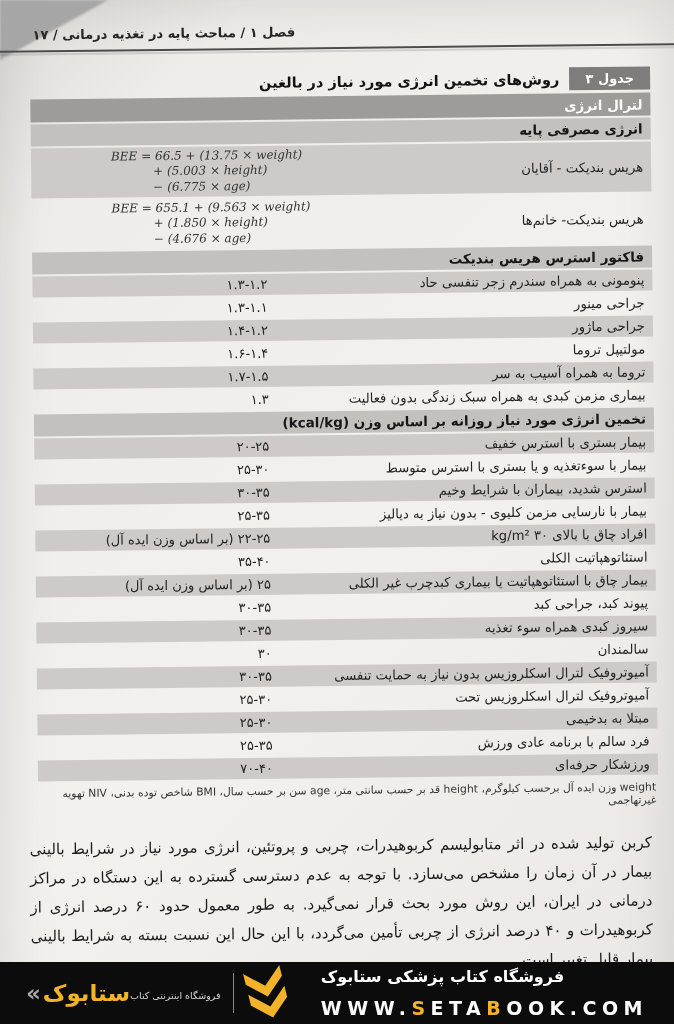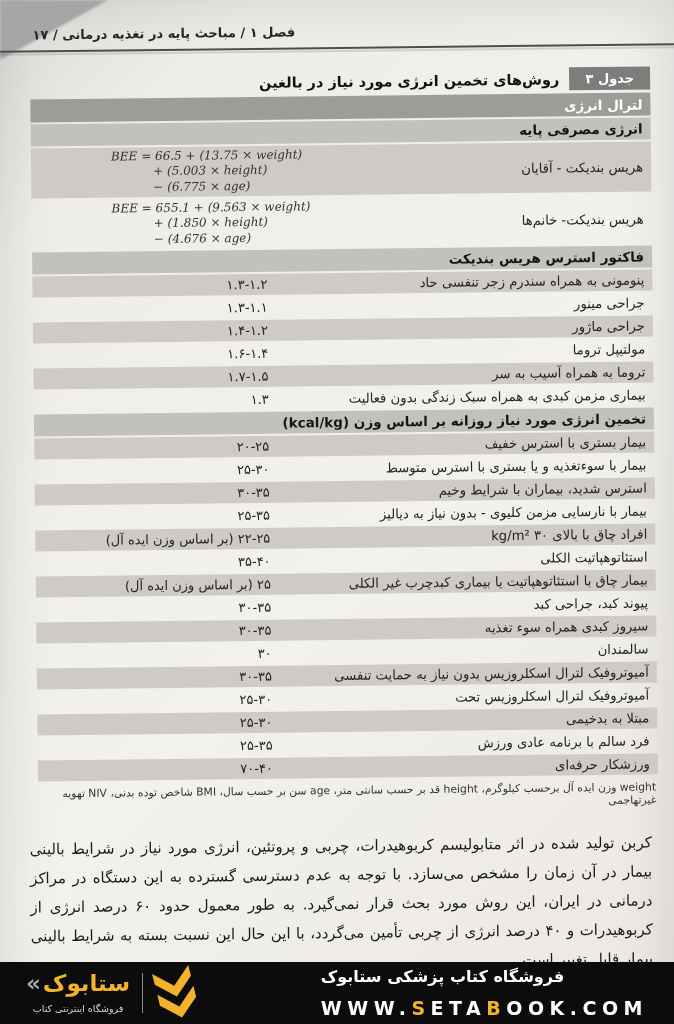--- a/index.html
+++ b/index.html
@@ -71,21 +71,21 @@
   }
   .body-text p{margin:0;}
   .body-text p + p{text-indent:14px;}
   
   .footer{
     position:absolute;left:0;right:0;bottom:0;height:62px;background:#0c0c0c;
     display:flex;align-items:center;justify-content:space-between;
     padding:0 26px;box-sizing:border-box;z-index:5;
   }
   .logo{display:flex;align-items:center;gap:12px;}
-  .logo-textcol{display:flex;flex-direction:column;align-items:center;}
+  .logo-textcol{display:flex;flex-direction:row;}
   .wordmark{direction:ltr;font-size:23px;font-weight:bold;color:#f2b229;line-height:1;}
   .guillemet{color:#a9a9a9;margin-right:2px;font-weight:bold;}
   .tagline{font-size:9.5px;color:#d8d8d8;margin-top:8px;}
   .logo-divider{width:1px;height:40px;background:#8a8a8a;}
   .chevrons{transform:rotate(-14deg);display:block;}
   .store-col{display:flex;flex-direction:column;align-items:flex-end;direction:rtl;gap:6px;}
   .store-name{color:#ffffff;font-weight:bold;font-size:16px;margin-bottom:5px;}
   .website{direction:ltr;font-size:19px;font-weight:bold;color:#ffffff;letter-spacing:5.5px;white-space:nowrap;}
   .website .yellow{color:#f2b229;}
 </style>

